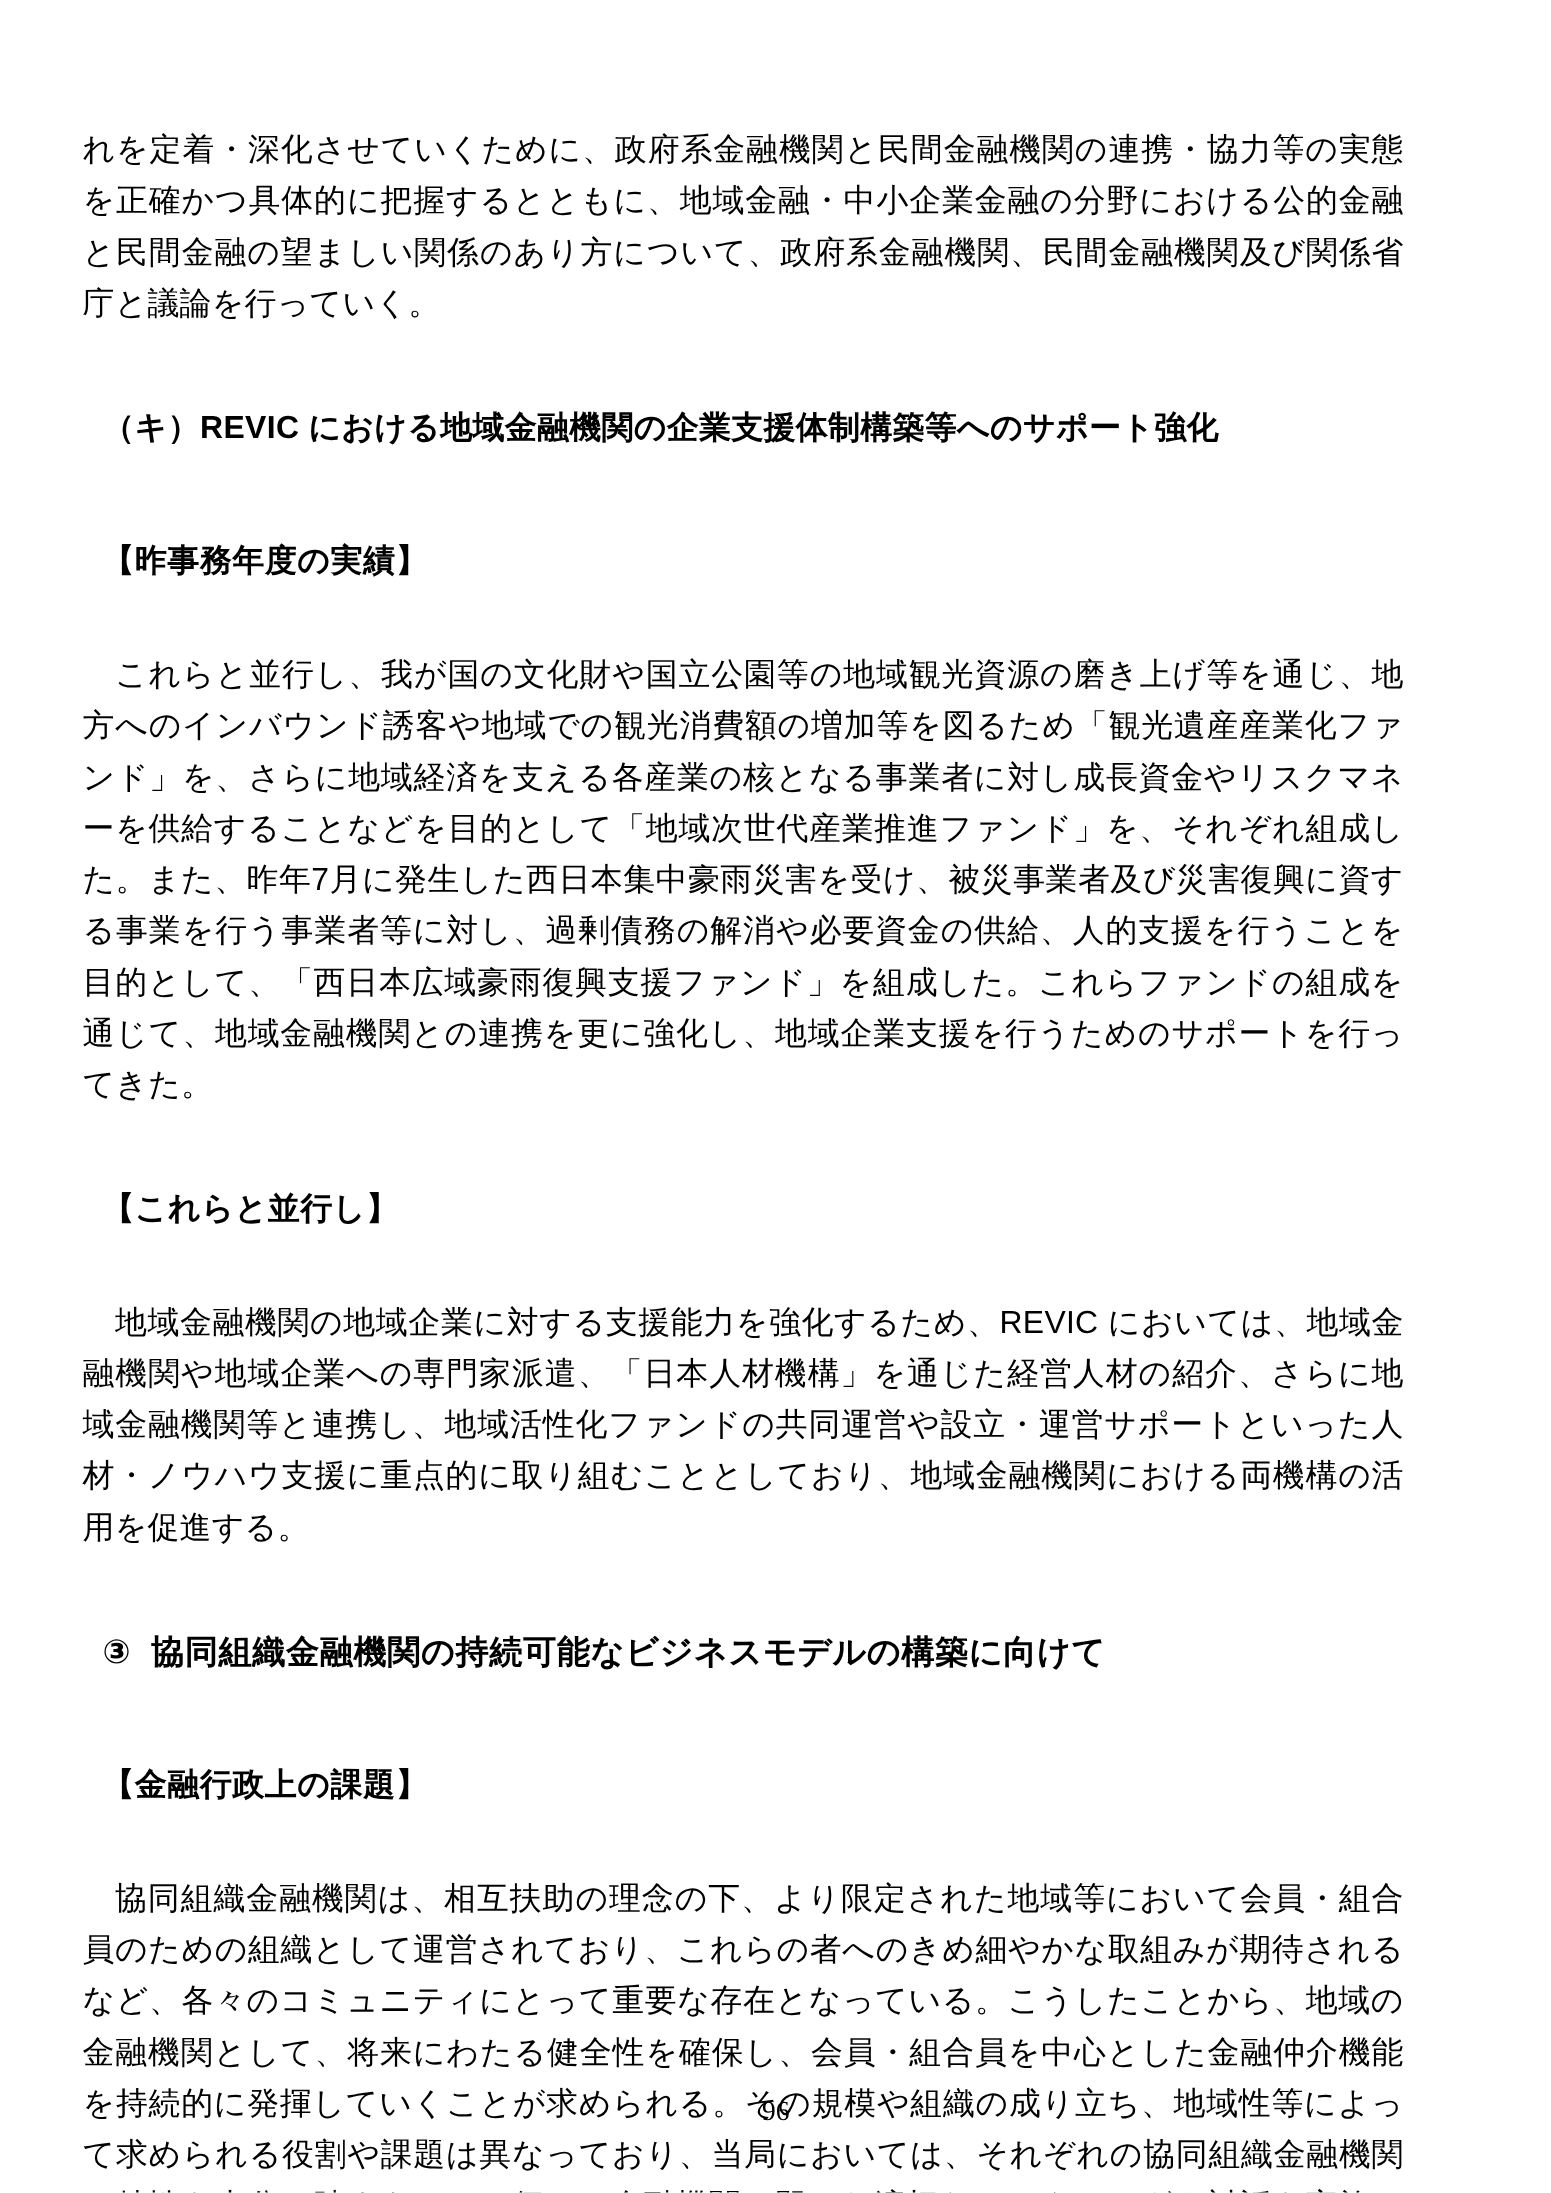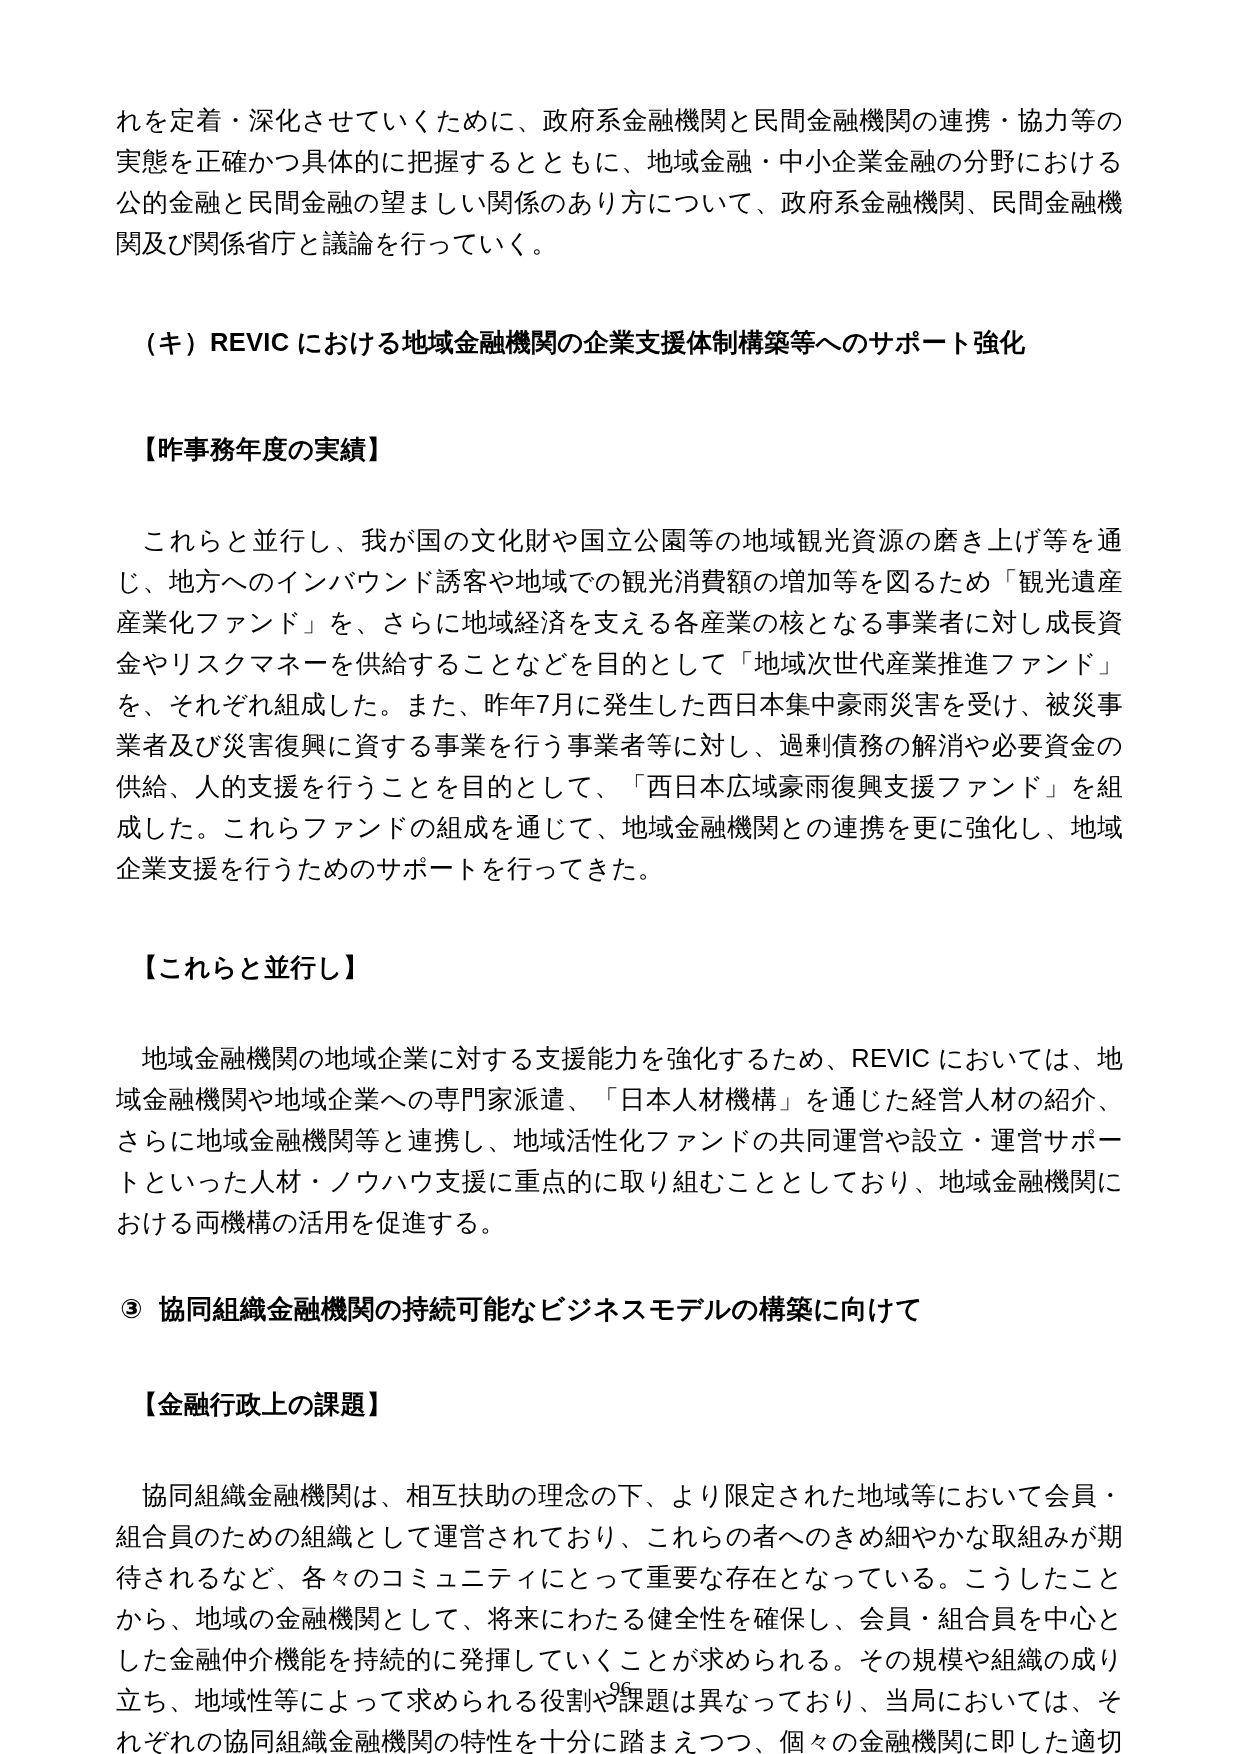--- a/index.html
+++ b/index.html
@@ -12,21 +12,21 @@
     height: 1754px;
     font-family: "Liberation Sans", "DejaVu Sans", sans-serif;
     color: #000000;
     position: relative;
     overflow: hidden;
   }
   .page {
     box-sizing: border-box;
     width: 1241px;
     height: 1754px;
-    padding: 100px 118px 60px 116px;
+    padding: 100px 118px 60px 66px;
     position: relative;
   }
   .body-text {
     font-size: 25.5px;
     line-height: 41px;
     letter-spacing: 0.2px;
     text-align: justify;
     text-justify: inter-ideograph;
     margin: 0;
     font-weight: 500;
@@ -51,21 +51,21 @@
     font-size: 25.5px;
     font-weight: bold;
     line-height: 41px;
     margin: 16px;
     letter-spacing: 0.5px;
   }
   .numbered-heading {
     font-size: 26.5px;
     font-weight: bold;
     line-height: 41px;
-    margin: 4px;
+    margin: 16px;
     letter-spacing: 0.5px;
   }
   .numbered-heading .num {
     margin-right: 16px;
   }
   .page-number {
     position: absolute;
     bottom: 52px;
     left: 0;
     width: 100%;

